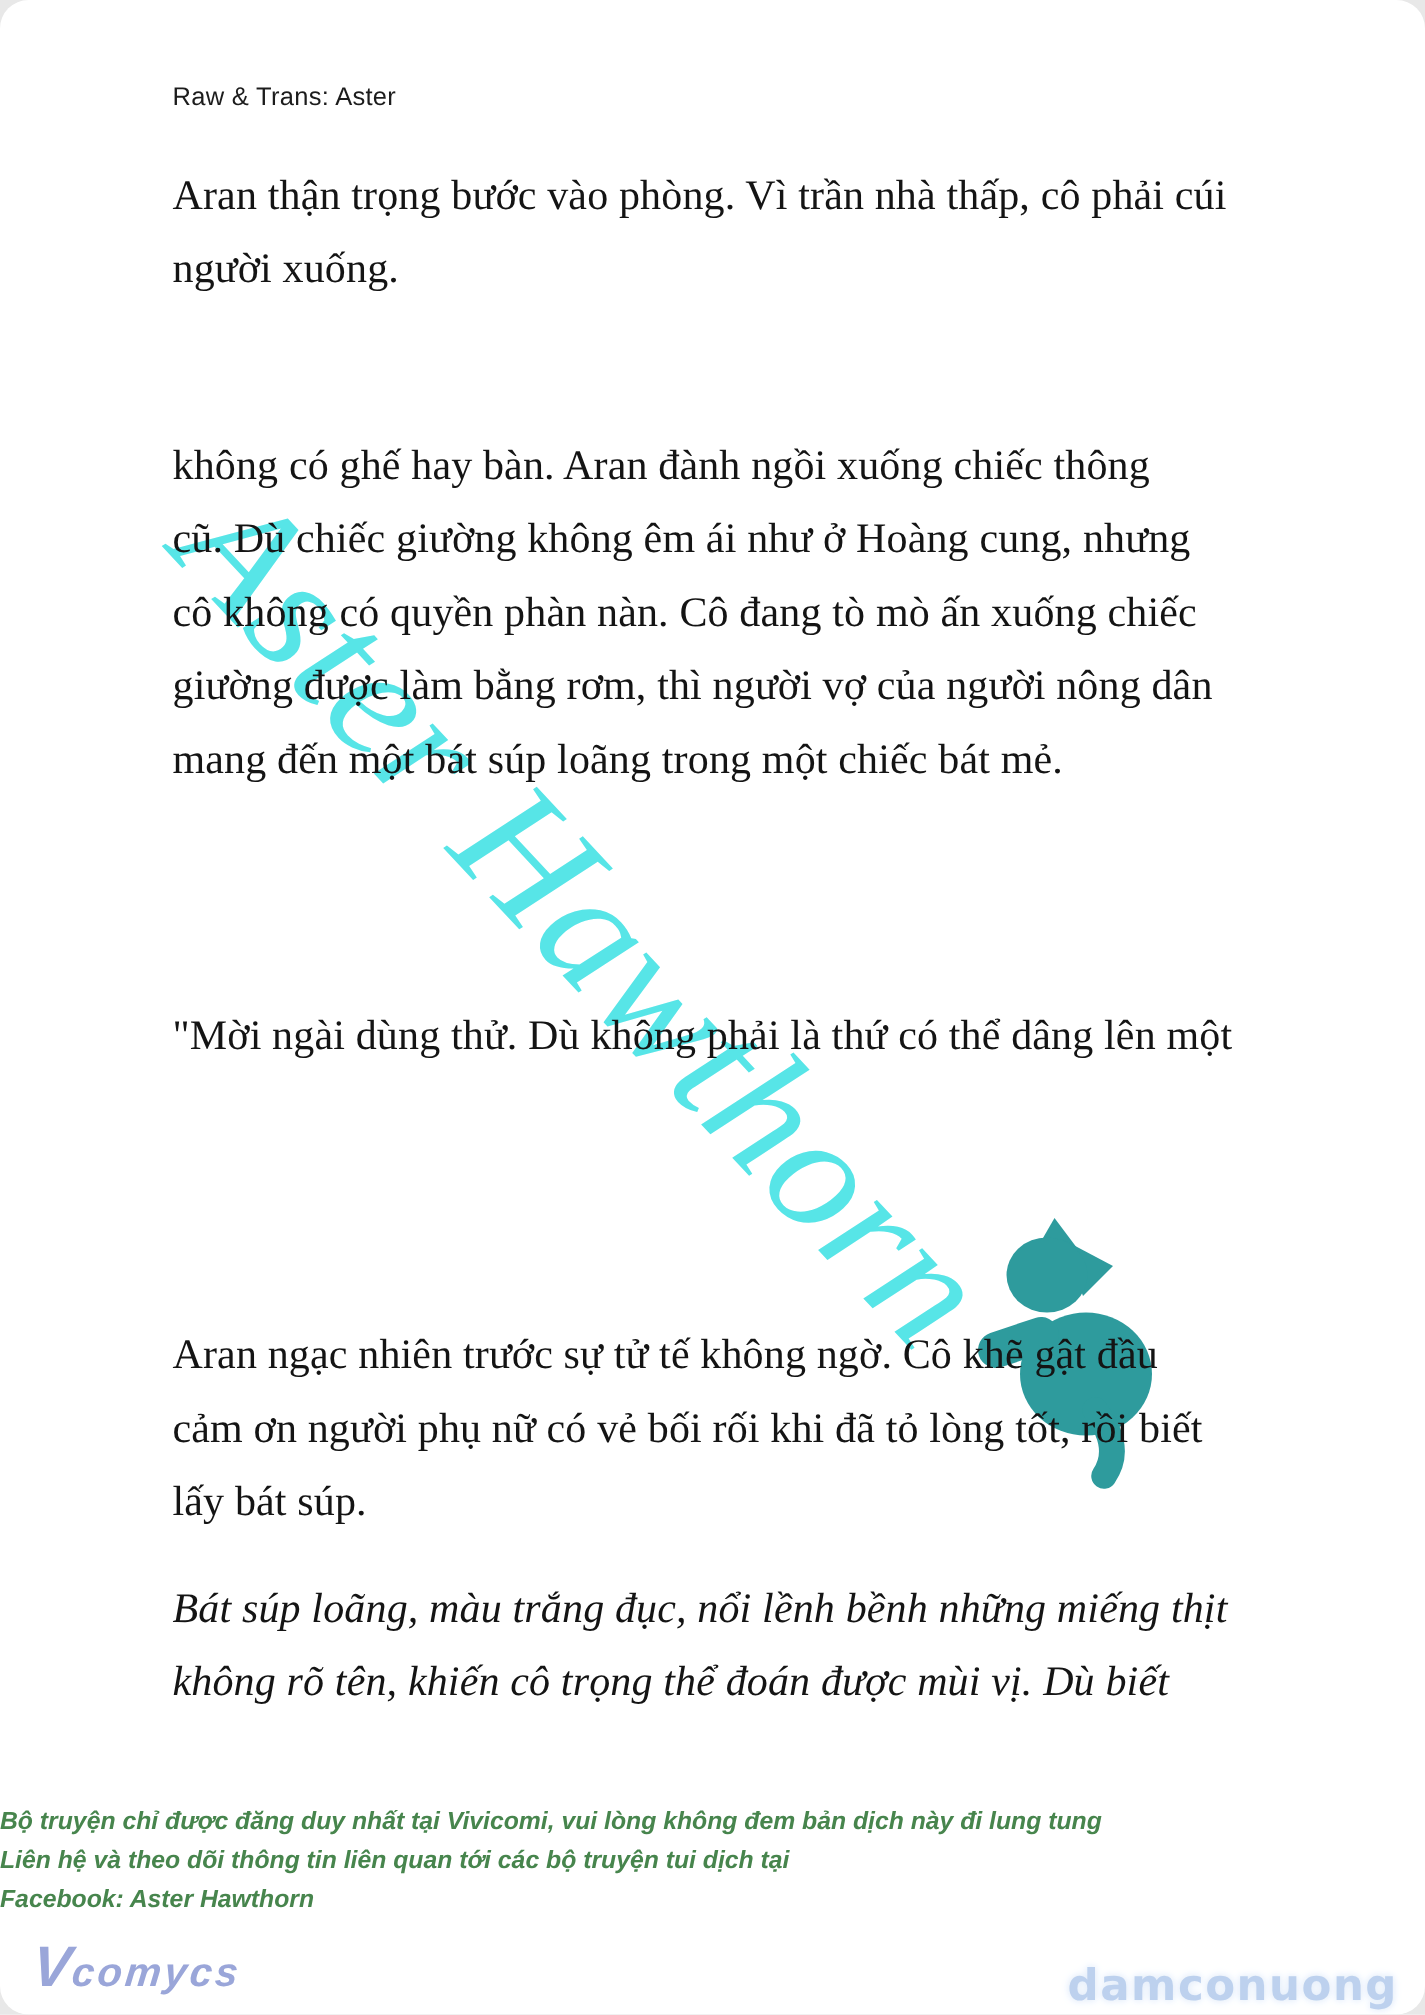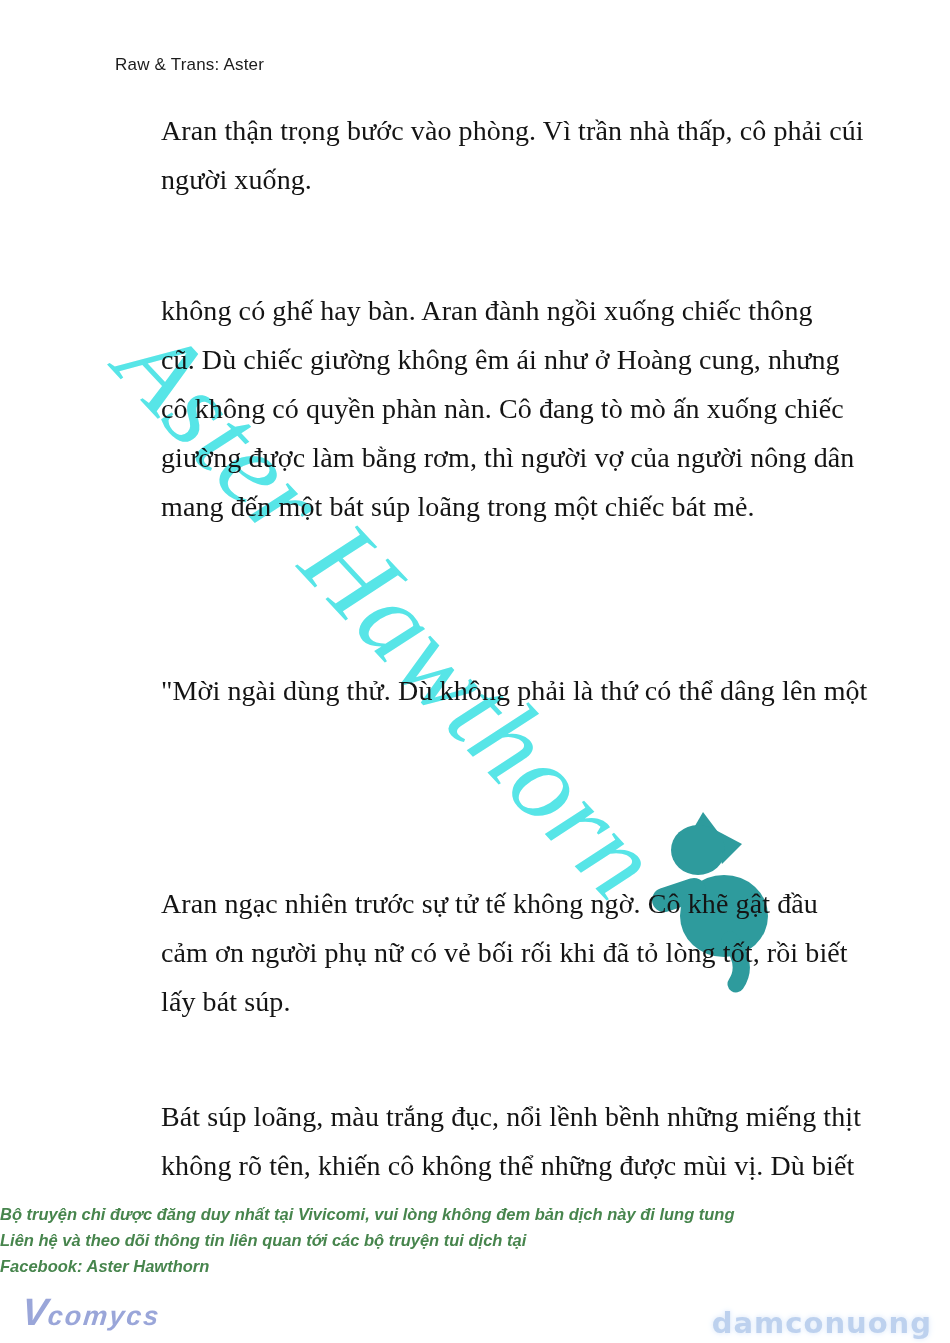--- a/index.html
+++ b/index.html
@@ -2,20 +2,21 @@
 <html><head>
 <meta charset="utf-8">
 <style>
   html,body{margin:0;padding:0;background:#e8e8e8;}
   .page{
     position:relative;
     width:950px;height:1343px;
     background:#ffffff;
     overflow:hidden;
     font-family:"Liberation Serif","DejaVu Serif",serif;
+    border-radius:19px;
   }
   
   .credit{
     position:absolute;left:115px;top:55px;
     font-family:"Liberation Sans","DejaVu Sans",sans-serif;
     font-size:17px;color:#1c1c1c;letter-spacing:.2px;
     z-index:3;
   }
   
   .watermark{
@@ -29,27 +30,26 @@
     z-index:1;
     letter-spacing:1px;
   }
   
   .cat{position:absolute;left:652px;top:810px;z-index:1;}
   
   .para{position:absolute;left:115px;z-index:2;color:#141414;}
   .tline{
     font-size:28px;line-height:49px;white-space:nowrap;
     letter-spacing:.1px;
-    margin-left:46px;
   }
   .p1{top:106px;}
   .p2{top:286px;}
   .p3{top:666px;}
   .p4{top:879px;}
-  .p5{top:1092px;}
+  .p5{top:1048px;font-style:italic;}
   
   .footer{
     position:absolute;left:0;top:1201px;width:950px;
     z-index:3;
     font-family:"Liberation Sans","DejaVu Sans",sans-serif;
     font-weight:700;font-style:italic;
     color:#47854d;
   }
   .fline{font-size:16.5px;line-height:26px;}
   
@@ -110,21 +110,21 @@
   </div>
 
   <div class="para p4">
     <div class="tline">Aran ngạc nhiên trước sự tử tế không ngờ. Cô khẽ gật đầu</div>
     <div class="tline">cảm ơn người phụ nữ có vẻ bối rối khi đã tỏ lòng tốt, rồi biết</div>
     <div class="tline">lấy bát súp.</div>
   </div>
 
   <div class="para p5">
     <div class="tline">Bát súp loãng, màu trắng đục, nổi lềnh bềnh những miếng thịt</div>
-    <div class="tline">không rõ tên, khiến cô không thể những được mùi vị. Dù biết</div>
+    <div class="tline">không rõ tên, khiến cô trọng thể đoán được mùi vị. Dù biết</div>
   </div>
 
   <div class="footer">
     <div class="fline">Bộ truyện chỉ được đăng duy nhất tại Vivicomi, vui lòng không đem bản dịch này đi lung tung</div>
     <div class="fline">Liên hệ và theo dõi thông tin liên quan tới các bộ truyện tui dịch tại</div>
     <div class="fline">Facebook: Aster Hawthorn</div>
   </div>
 
   <div class="logo"><span class="logo-v">V</span><span class="logo-rest">comycs</span></div>
 

